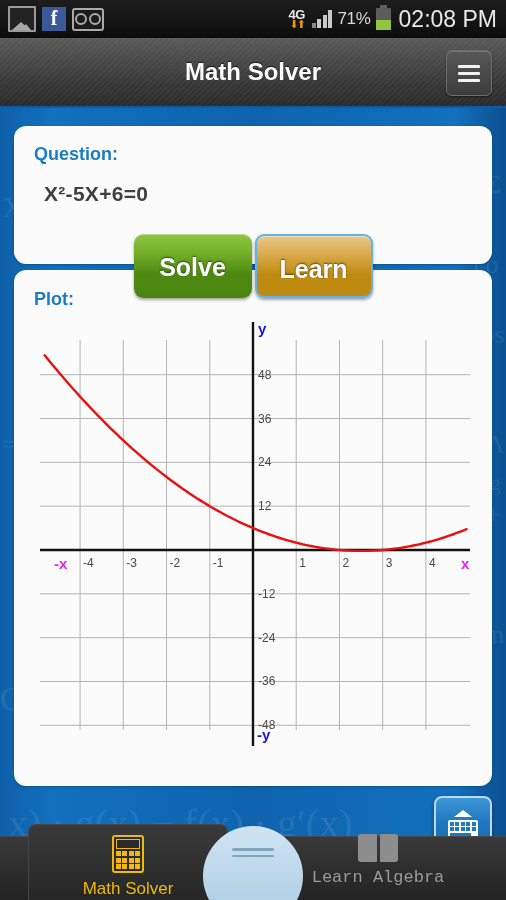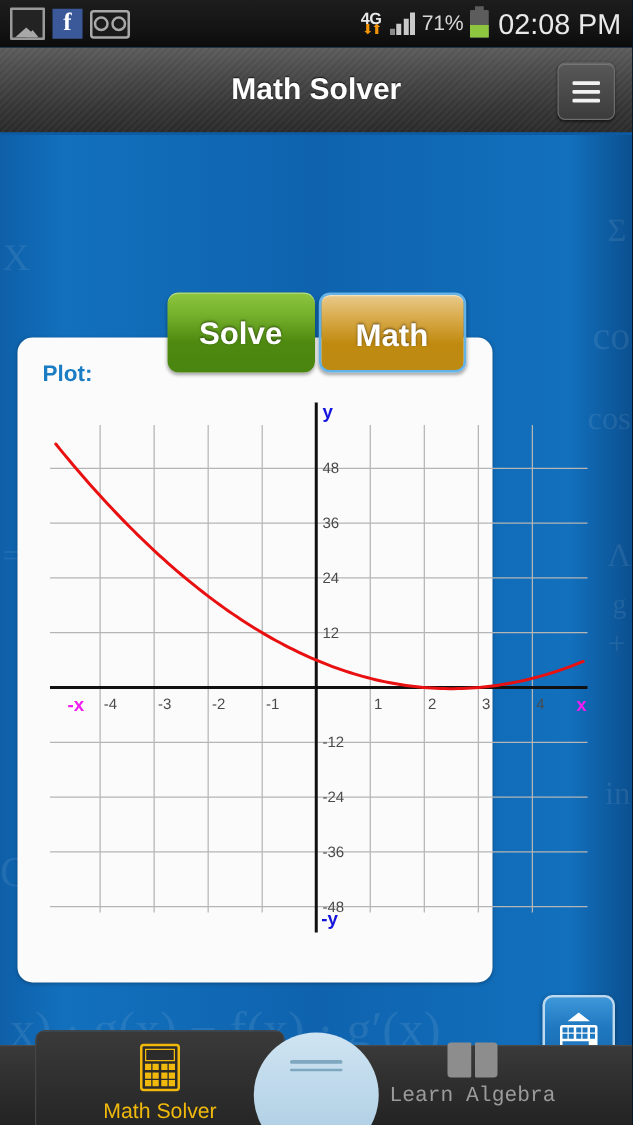--- a/index.html
+++ b/index.html
@@ -51,21 +51,21 @@
   .title{color:#fff;font-size:24px;font-weight:bold;text-shadow:0 -1px 1px rgba(0,0,0,.7);}
   .menu-btn{position:absolute;right:14px;top:12px;width:44px;height:44px;border-radius:6px;
       background:linear-gradient(180deg,#585858,#3c3c3c);border:1px solid #6d6d6d;
       box-shadow:inset 0 1px 0 rgba(255,255,255,.18),0 1px 2px rgba(0,0,0,.5);
       display:flex;flex-direction:column;align-items:center;justify-content:center;gap:4px;}
   .menu-btn i{display:block;width:22px;height:3px;background:#f2f2f2;border-radius:1px;}
 
   
   .card{position:absolute;background:#fbfbfb;border-radius:12px;box-shadow:0 1px 3px rgba(0,0,0,.25);}
   #card-question{left:14px;top:126px;width:478px;height:138px;}
-  #card-plot{left:14px;top:270px;width:380px;height:516px;}
+  #card-plot{left:14px;top:270px;width:478px;height:516px;}
   .card-label{position:absolute;color:#1a7dc4;font-size:18px;font-weight:bold;}
   #q-label{left:20px;top:18px;}
   #q-text{position:absolute;left:30px;top:56px;color:#3f3f3f;font-size:21px;font-weight:bold;letter-spacing:.3px;}
   #p-label{left:20px;top:19px;}
 
   
   .btnrow{position:absolute;left:0;top:234px;width:506px;display:flex;justify-content:center;z-index:20;}
   .btn{font-size:25px;font-weight:bold;color:#fff;text-shadow:0 -1px 2px rgba(0,0,0,.55);
        height:64px;line-height:64px;text-align:center;border:none;cursor:pointer;}
   #btn-solve{width:118px;background:linear-gradient(180deg,#8dc63f 0%,#76b12c 28%,#4e8a10 62%,#4a8510 100%);
@@ -113,21 +113,21 @@
       display:flex;flex-direction:column;align-items:center;justify-content:flex-start;padding-top:22px;box-sizing:border-box;gap:4px;}
   .home-circle i{display:block;width:42px;height:2.5px;background:#7fa7c0;border-radius:2px;}
 </style>
 </head>
 <body>
 
 <div id="app">
 
   <div class="bg-math">
     <span style="left:8px;top:800px;font-size:40px;">x) · g(x) − f(x) · g′(x)</span>
-    <span style="left:474px;top:250px;font-size:32px;">co</span>
+    <span style="left:474px;top:250px;font-size:26px;">co</span>
     <span style="left:470px;top:320px;font-size:26px;">cos</span>
     <span style="left:486px;top:170px;font-size:26px;">Σ</span>
     <span style="left:486px;top:430px;font-size:26px;">Λ</span>
     <span style="left:490px;top:470px;font-size:22px;">g</span>
     <span style="left:486px;top:500px;font-size:26px;">+</span>
     <span style="left:484px;top:620px;font-size:26px;">in</span>
     <span style="left:2px;top:430px;font-size:26px;">=</span>
     <span style="left:0px;top:680px;font-size:34px;">C</span>
     <span style="left:2px;top:190px;font-size:30px;">X</span>
     <span style="left:478px;top:868px;font-size:30px;">(g</span>
@@ -163,24 +163,28 @@
 
   <div class="titlebar">
     <span class="title">Math Solver</span>
     <div class="menu-btn">
         <i></i>
         <i></i>
         <i></i>
       </div>
   </div>
 
+  <div class="card" id="card-question">
+    <span class="card-label" id="q-label">Question:</span>
+    <span id="q-text">X²-5X+6=0</span>
+  </div>
 
   <div class="btnrow">
     <button class="btn" id="btn-solve">Solve</button>
-    <button class="btn" id="btn-plot">Math</button>
+    <button class="btn" id="btn-plot">Learn</button>
   </div>
 
   <div class="card" id="card-plot">
     <span class="card-label" id="p-label">Plot:</span>
   </div>
 
   <div id="graph">
     <svg id="graph-svg" width="478" height="455" viewBox="0 0 478 455">
         <g>
           <line x1="66.09163346613545" y1="30" x2="66.09163346613545" y2="420" stroke="#b5b5b5" stroke-width="1"></line>

